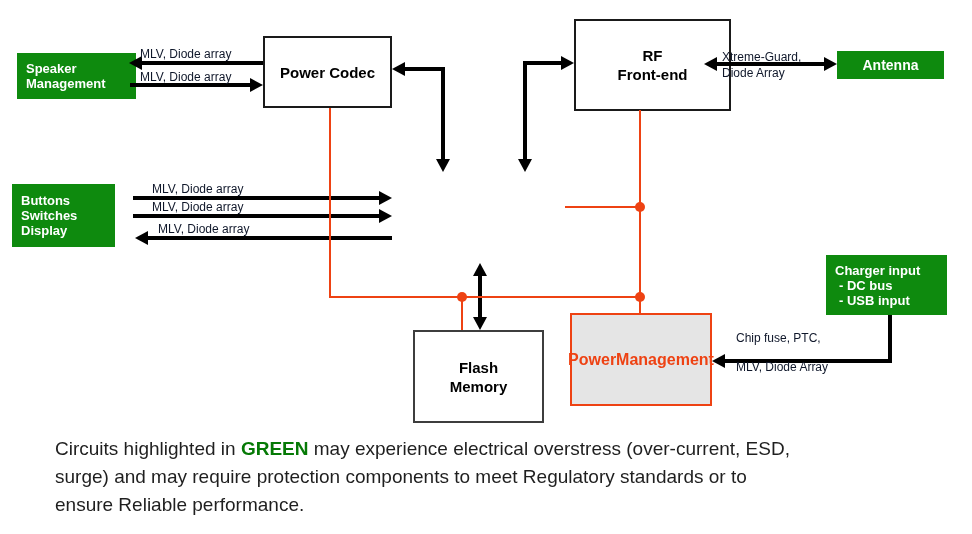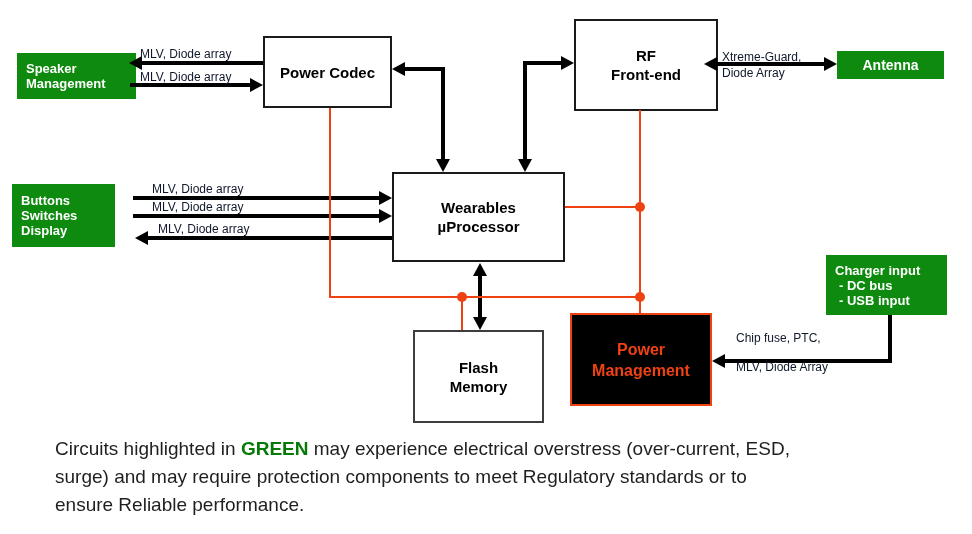--- a/index.html
+++ b/index.html
@@ -15,22 +15,22 @@
   }
   .gbox.padded{padding-left:9px;}
   .gbox.centered{align-items:center;}
   .wbox{
     position:absolute;background:#ffffff;border:2px solid #1a1a1a;color:#000;
     font-weight:bold;display:flex;flex-direction:column;justify-content:center;
     align-items:center;text-align:center;font-size:15px;line-height:19px;
     box-sizing:border-box;
   }
   .obox{
-    position:absolute;background:#000000;border:2px solid #ee4213;color:#ee4213;
-    font-weight:bold;display:flex;flex-direction:column;justify-content:center;
+    position:absolute;background:#e5e5e5;border:2px solid #ee4213;color:#ee4213;
+    font-weight:bold;display:flex;flex-direction:row;justify-content:center;
     align-items:center;text-align:center;font-size:16px;line-height:21px;
     box-sizing:border-box;
   }
   
   .hline,.vline{position:absolute;background:#000;}
   .hline{height:4px;}
   .vline{width:4px;}
   .oh{position:absolute;background:#ee4213;height:2px;}
   .ov{position:absolute;background:#ee4213;width:2px;}
   .odot{position:absolute;width:10px;height:10px;border-radius:50%;background:#ee4213;}
@@ -74,29 +74,25 @@
   <div class="gbox padded" style="left:826px;top:255px;width:121px;height:60px;">
     <span>Charger input</span>
     <span style="padding-left:4px;">- DC bus</span>
     <span style="padding-left:4px;">- USB input</span>
   </div>
 
   <div class="wbox" style="left:263px;top:36px;width:129px;height:72px;">
     <span>Power Codec</span>
   </div>
 
-  <div class="wbox" style="left:574px;top:19px;width:144px;height:92px;">
+  <div class="wbox" style="left:574px;top:19px;width:157px;height:92px;">
     <span>RF</span>
     <span>Front-end</span>
   </div>
 
-  <div class="wbox" style="left:392px;top:172px;width:173px;height:90px;">
-    <span>Wearables</span>
-    <span>µProcessor</span>
-  </div>
 
   <div class="wbox" style="left:413px;top:330px;width:131px;height:93px;border-color:#3d3d3d;">
     <span>Flash</span>
     <span>Memory</span>
   </div>
 
   <div class="obox" style="left:570px;top:313px;width:142px;height:93px;">
     <span>Power</span>
     <span>Management</span>
   </div>

